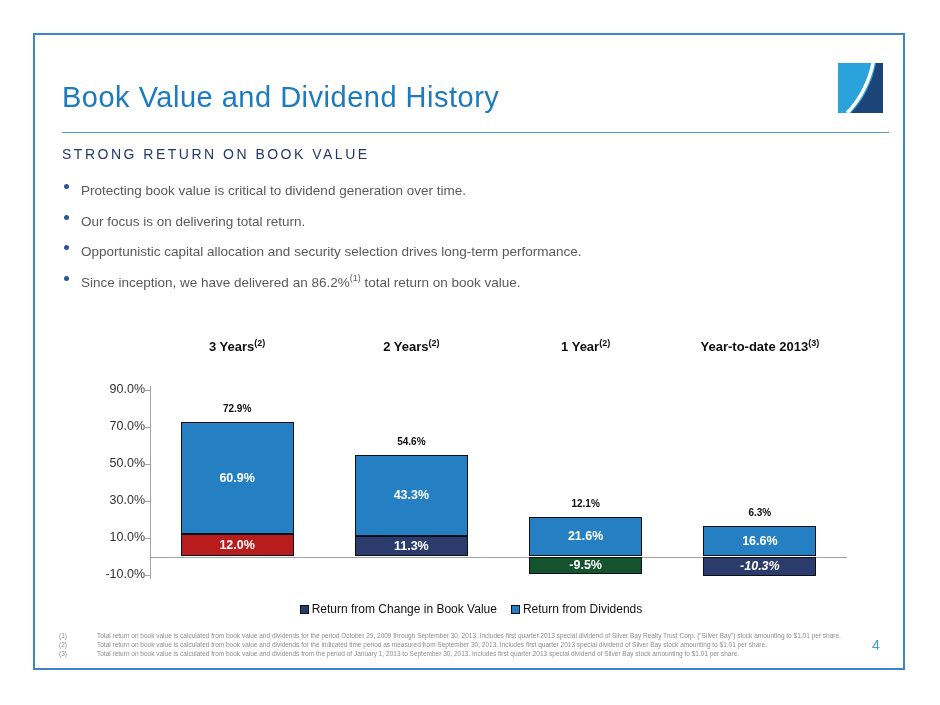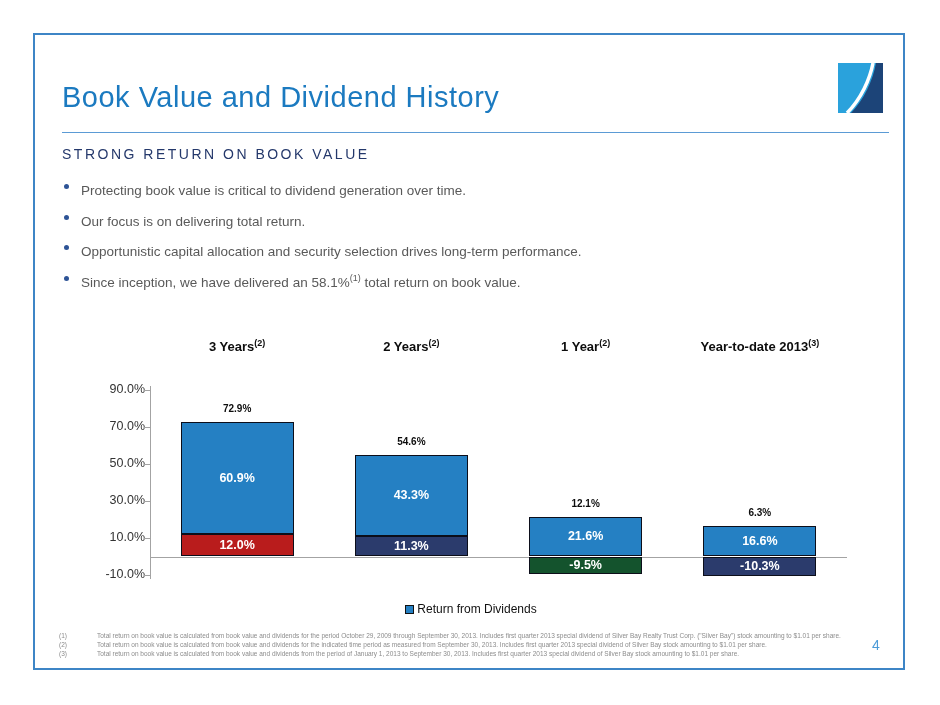--- a/index.html
+++ b/index.html
@@ -65,21 +65,21 @@
       <div class="bullet-row">
         <span class="dot"></span>
         <span class="btext"><span>Our focus is on delivering total return.</span><sup></sup><span></span></span>
       </div>
       <div class="bullet-row">
         <span class="dot"></span>
         <span class="btext"><span>Opportunistic capital allocation and security selection drives long-term performance.</span><sup></sup><span></span></span>
       </div>
       <div class="bullet-row">
         <span class="dot"></span>
-        <span class="btext"><span>Since inception, we have delivered an 58.1%</span><sup>(1)</sup><span> total return on book value.</span></span>
+        <span class="btext"><span>Since inception, we have delivered an 86.2%</span><sup>(1)</sup><span> total return on book value.</span></span>
       </div>
     </div>
 
     <div id="chart">
         <div class="hdr" style="left: 115px; top: 303px; width: 174.25px;"><span>3 Years</span><sup>(2)</sup></div>
         <div class="hdr" style="left: 289.25px; top: 303px; width: 174.25px;"><span>2 Years</span><sup>(2)</sup></div>
         <div class="hdr" style="left: 463.5px; top: 303px; width: 174.25px;"><span>1 Year</span><sup>(2)</sup></div>
         <div class="hdr" style="left: 637.75px; top: 303px; width: 174.25px;"><span>Year-to-date 2013</span><sup>(3)</sup></div>
         <div class="ylab" style="left: 40px; top: 347px;">90.0%</div>
         <div class="gline" style="left: 109px; top: 355px; width: 6px; height: 1px;"></div>
@@ -109,30 +109,34 @@
           <span>43.3%</span>
         </div>
         <div class="tot" style="left: 289.25px; top: 401.49px; width: 174.25px;">54.6%</div>
         <div class="seg" style="left: 494.125px; top: 521.5px; width: 113px; height: 17.575px; background: #14532d;">
           <span>-9.5%</span>
         </div>
         <div class="seg" style="left: 494.125px; top: 481.54px; width: 113px; height: 39.96px; background: rgb(37, 128, 195);">
           <span>21.6%</span>
         </div>
         <div class="tot" style="left: 463.5px; top: 462.54px; width: 174.25px;">12.1%</div>
-        <div class="seg" style="left: 668.375px; top: 521.5px; width: 113px; height: 19.055px; background: rgb(43, 59, 108);">
+        <div class="seg" style="left: 668.375px; top: 521.5px; width: 113px; height: 19.055px; background: rgb(43, 59, 108); font-style: italic;">
           <span>-10.3%</span>
         </div>
         <div class="seg" style="left: 668.375px; top: 490.79px; width: 113px; height: 30.71px; background: rgb(37, 128, 195);">
           <span>16.6%</span>
         </div>
         <div class="tot" style="left: 637.75px; top: 471.79px; width: 174.25px;">6.3%</div>
       </div>
 
     <div id="legend">
+        <div class="leg-item">
+          <div class="leg-sq" style="background: rgb(43, 59, 108);"></div>
+          <div class="leg-txt">Return from Change in Book Value</div>
+        </div>
         <div class="leg-item">
           <div class="leg-sq" style="background: rgb(37, 128, 195);"></div>
           <div class="leg-txt">Return from Dividends</div>
         </div>
       </div>
 
     <div id="footnotes">
       <div class="fn-row">
         <span class="fn-num">(1)</span>
         <span class="fn-txt">Total return on book value is calculated from book value and dividends for the period October 29, 2009 through September 30, 2013. Includes first quarter 2013 special dividend of Silver Bay Realty Trust Corp. ("Silver Bay") stock amounting to $1.01 per share.</span>

